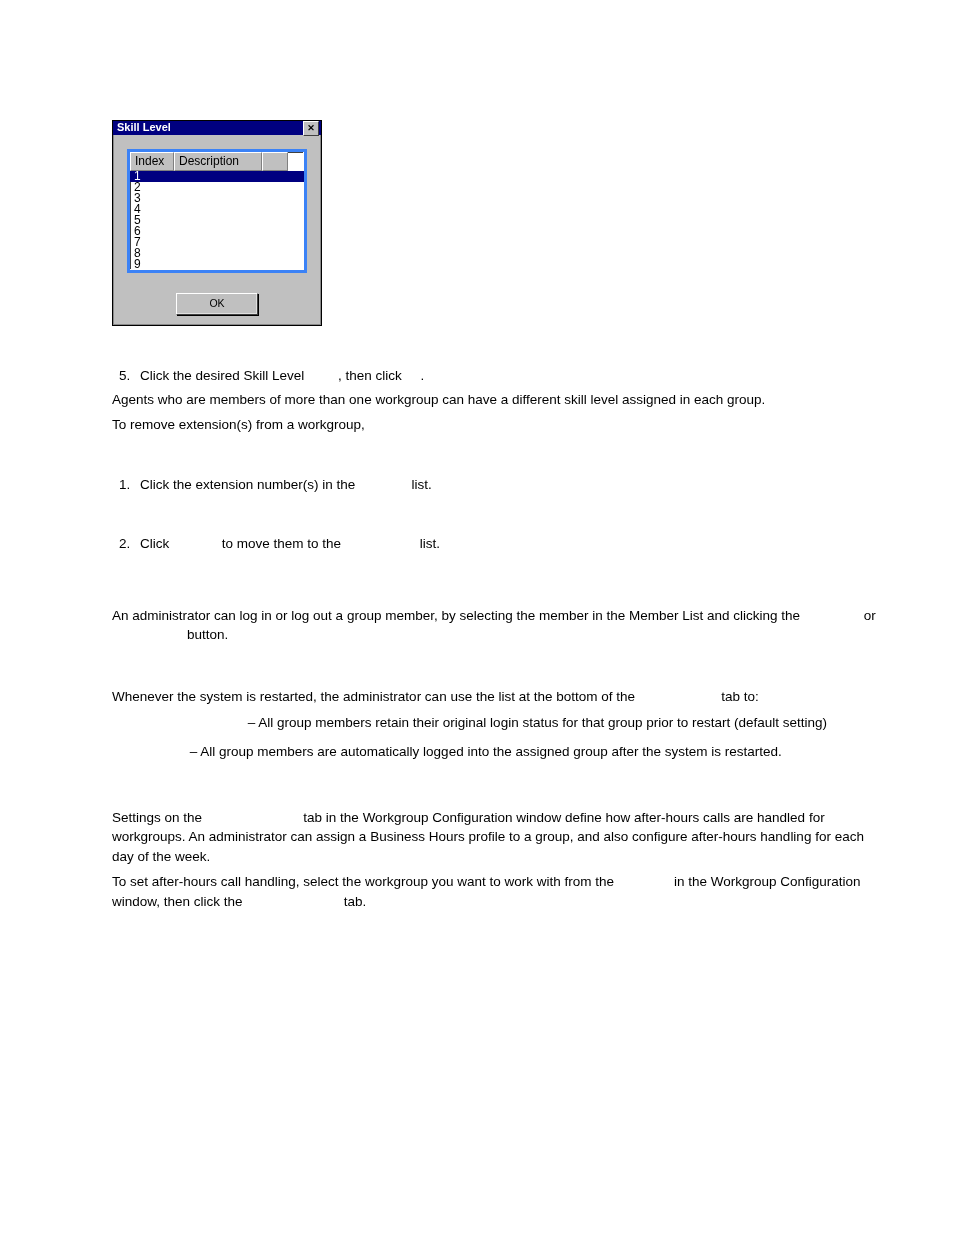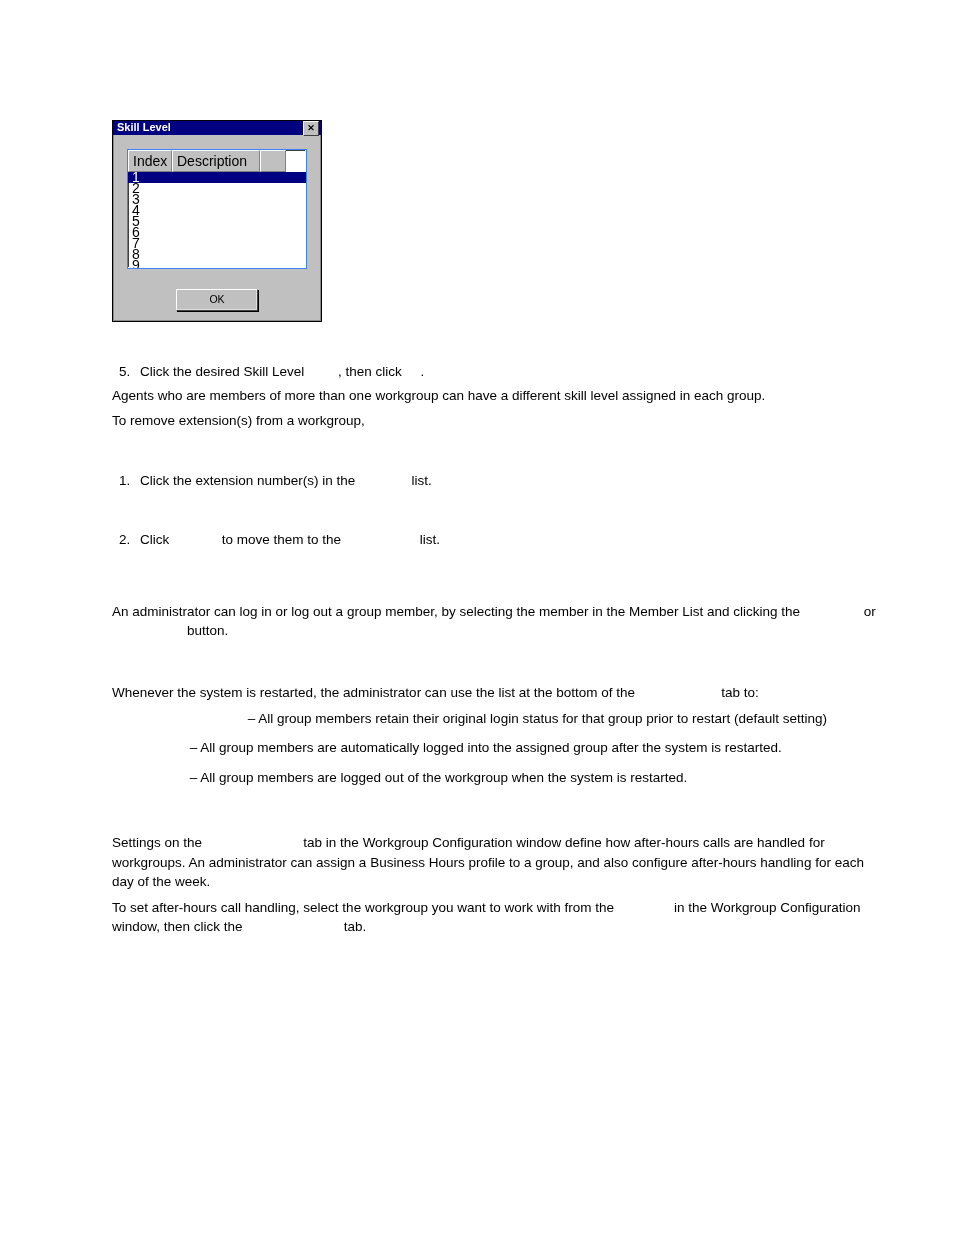--- a/index.html
+++ b/index.html
@@ -42,25 +42,25 @@
     margin-right:2px;
     display:flex; align-items:center; justify-content:center;
     font-size:9px; font-weight:bold; color:#000;
     line-height:1;
   }
   .dlg-body {
     padding: 14px 14px 10px 14px;
   }
   .listbox {
     background:#fff;
-    border:1px solid #3b82f6;
+    border:3px solid #3b82f6;
     box-shadow: inset -1px -1px 0 #fff, inset 1px 1px 0 #404040;
     height: 118px;
     overflow:hidden;
-    font-size:14px;
+    font-size:12px;
     font-family:"Tahoma",Arial,sans-serif;
   }
   .listhdr {
     display:flex;
   }
   .hdrcell {
     background:#c0c0c0;
     border:1px solid #fff;
     border-right-color:#808080; border-bottom-color:#808080;
     padding:0 4px;
@@ -166,21 +166,20 @@
 
   <p class="para">An administrator can log in or log out a group member, by selecting the member in the Member List and clicking the &nbsp;&nbsp;&nbsp;&nbsp;&nbsp;&nbsp;&nbsp;&nbsp;&nbsp;&nbsp;&nbsp;&nbsp;&nbsp;&nbsp;&nbsp; or &nbsp;&nbsp;&nbsp;&nbsp;&nbsp;&nbsp;&nbsp;&nbsp;&nbsp;&nbsp;&nbsp;&nbsp;&nbsp;&nbsp;&nbsp;&nbsp;&nbsp;&nbsp;&nbsp; button.</p>
 
   <div class="gap2"></div>
 
   <p class="para">Whenever the system is restarted, the administrator can use the list at the bottom of the &nbsp;&nbsp;&nbsp;&nbsp;&nbsp;&nbsp;&nbsp;&nbsp;&nbsp;&nbsp;&nbsp;&nbsp;&nbsp;&nbsp;&nbsp;&nbsp;&nbsp;&nbsp;&nbsp;&nbsp;&nbsp; tab to:</p>
 
   <ul class="bullets">
     <li><span style="display:inline-block;width:112px;"></span><span> – All group members retain their original login status for that group prior to restart (default setting)</span></li>
     <li><span style="display:inline-block;width:54px;"></span><span> – All group members are automatically logged into the assigned group after the system is restarted.</span></li>
-    <li><span style="display:inline-block;width:54px;"></span><span> – All group members are logged out of the workgroup when the system is restarted.</span></li>
   </ul>
 
   <div class="gap2"></div>
 
   <p class="para">Settings on the &nbsp;&nbsp;&nbsp;&nbsp;&nbsp;&nbsp;&nbsp;&nbsp;&nbsp;&nbsp;&nbsp;&nbsp;&nbsp;&nbsp;&nbsp;&nbsp;&nbsp;&nbsp;&nbsp;&nbsp;&nbsp;&nbsp;&nbsp;&nbsp;&nbsp; tab in the Workgroup Configuration window define how after-hours calls are handled for workgroups. An administrator can assign a Business Hours profile to a group, and also configure after-hours handling for each day of the week.</p>
   <p class="para">To set after-hours call handling, select the workgroup you want to work with from the &nbsp;&nbsp;&nbsp;&nbsp;&nbsp;&nbsp;&nbsp;&nbsp;&nbsp;&nbsp;&nbsp;&nbsp;&nbsp;&nbsp; in the Workgroup Configuration window, then click the &nbsp;&nbsp;&nbsp;&nbsp;&nbsp;&nbsp;&nbsp;&nbsp;&nbsp;&nbsp;&nbsp;&nbsp;&nbsp;&nbsp;&nbsp;&nbsp;&nbsp;&nbsp;&nbsp;&nbsp;&nbsp;&nbsp;&nbsp;&nbsp;&nbsp; tab.</p>
 
 </div>
 
 </body></html>

